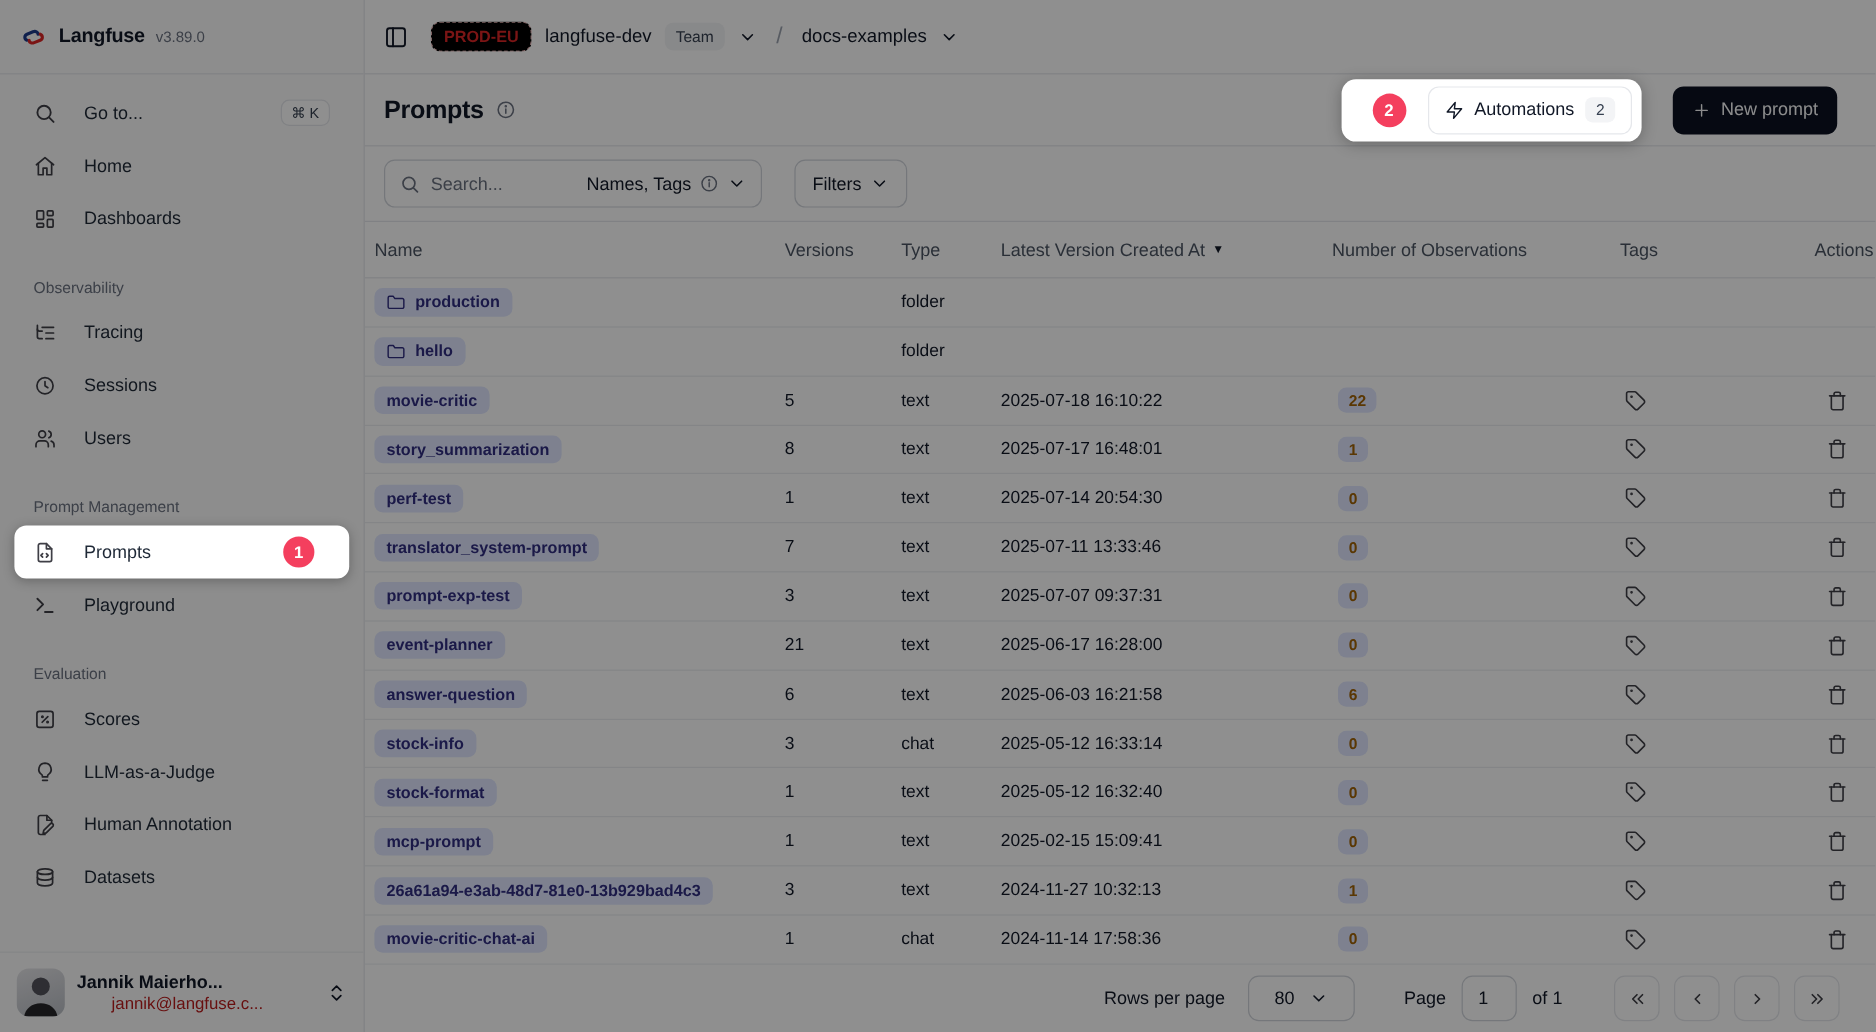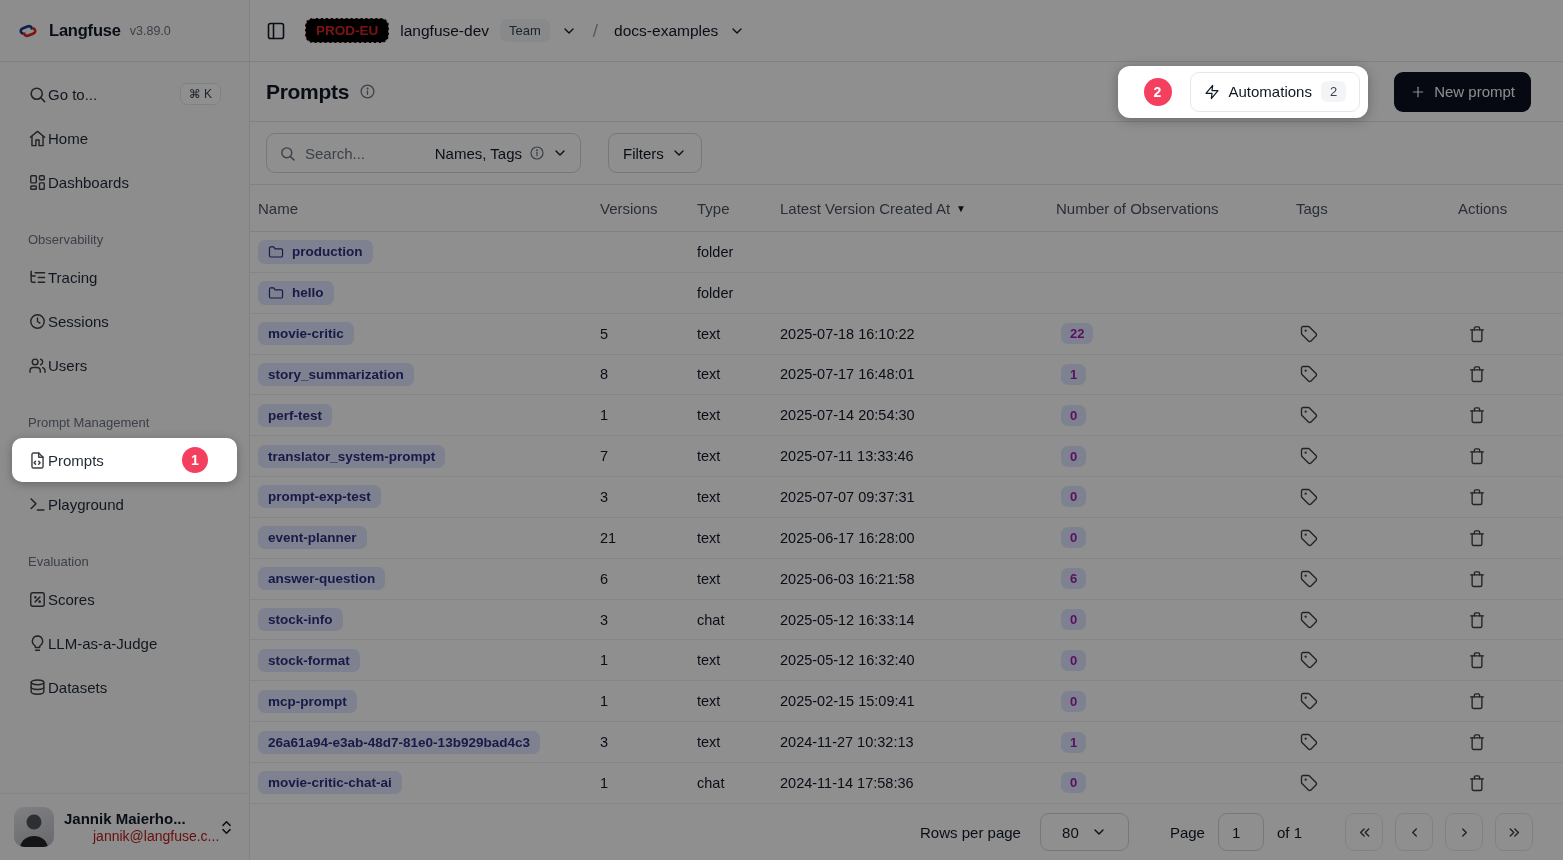--- a/index.html
+++ b/index.html
@@ -5,27 +5,27 @@
   * { box-sizing: border-box; margin: 0; padding: 0; }
   html,body { width:1563px; height:860px; overflow:hidden; }
   body { font-family:"Liberation Sans", sans-serif; background:#ffffff; color:#111827; }
   .app { display:flex; width:100%; height:100%; }
 
   
   .overlay { position:fixed; inset:0; background:rgba(0,0,0,0.44); z-index:50; pointer-events:none; }
   .spot { position:relative; z-index:60; background:#fff; }
 
   
-  .sidebar { width:250px; flex:none; background:#fcfcfc; border-right:1px solid #e5e7eb; display:flex; flex-direction:column; }
+  .sidebar { width:304px; flex:none; background:#fcfcfc; border-right:1px solid #e5e7eb; display:flex; flex-direction:column; }
   .logo-row { height:62px; flex:none; display:flex; align-items:center; gap:9px; padding:0 16px; border-bottom:1px solid #e5e7eb; }
   .logo-name { font-weight:700; font-size:16.5px; letter-spacing:-0.2px; }
   .logo-ver { font-size:12.5px; color:#6b7280; }
   .nav { flex:1; padding:10px 12px 0; display:flex; flex-direction:column; overflow:hidden; }
   .section-label { margin:28px 16px 8px; font-size:13px; color:#6b7280; font-weight:500; }
-  .nav-item { display:flex; align-items:center; gap:1px; height:40px; margin:2px 0; padding:0 16px; border-radius:10px; cursor:pointer; }
+  .nav-item { display:flex; align-items:center; gap:23px; height:40px; margin:2px 0; padding:0 16px; border-radius:10px; cursor:pointer; }
   .nav-label { font-size:15px; color:#1f2937; }
   .spotlight-item { height:44px; margin:0; border-radius:10px; box-shadow:0 2px 10px rgba(0,0,0,0.28); }
   .kbd { margin-left:auto; border:1px solid #e5e7eb; background:#fff; border-radius:7px; padding:3px 8px; font-size:12px; color:#374151; }
   .badge-circle { margin-left:auto; margin-right:13px; width:26px; height:26px; border-radius:50%; background:#f43f5e; color:#fff; font-weight:700; font-size:14px; display:flex; align-items:center; justify-content:center; flex:none; }
   .user-row { flex:none; display:flex; align-items:center; gap:10px; padding:13px 14px; border-top:1px solid #eceef1; }
   .avatar { width:40px; height:40px; border-radius:10px; background:linear-gradient(160deg,#e4e4e7,#b9bdc4); flex:none; display:flex; align-items:flex-end; justify-content:center; overflow:hidden; }
   .user-meta { min-width:0; }
   .user-name { font-weight:700; font-size:15px; line-height:1.2; white-space:nowrap; }
   .user-email { font-size:14px; color:#b91c1c; white-space:nowrap;margin-left:29px; }
 
@@ -61,21 +61,21 @@
   .col-name { width:342px; padding-right:14px; }
   .col-versions { width:97px; }
   .col-type { width:83px; }
   .col-date { width:276px; }
   .col-obs { width:240px; }
   .col-tags { width:162px; }
   .col-actions { flex:1; }
   .sort-tri { font-size:10px; margin-left:6px; color:#111827; }
   .name-pill { display:inline-flex; align-items:center; gap:8px; background:#e0e7ff; color:#312e81; border-radius:7px; padding:4px 10px; font-size:13.5px; font-weight:700; max-width:100%; white-space:nowrap; cursor:pointer; }
   .cell-text { font-size:14.5px; color:#111827; white-space:nowrap; }
-  .obs-pill { background:#e0e7ff; color:#a21caf; border-radius:7px; padding:3px 9px; font-size:13px; font-weight:700; margin-left:5px; }
+  .obs-pill { background:#e0e7ff; color:#a16207; border-radius:7px; padding:3px 9px; font-size:13px; font-weight:700; margin-left:5px; }
   .icon-btn { background:none; border:none; padding:2px; cursor:pointer; color:#27272a; display:flex; align-items:center; }
   .col-tags .icon-btn { margin-left:2px; }
   .col-actions .icon-btn { margin-left:8px; }
 
   
   .pagination { flex:none; height:56px; display:flex; align-items:center; justify-content:flex-end; gap:13px; padding-right:30px; font-size:15px; color:#111827; }
   .rpp-select { width:89px; height:38px; border:1px solid #d1d5db; border-radius:9px; display:flex; align-items:center; justify-content:center; gap:12px; margin-left:6px; cursor:pointer; }
   .page-label { margin-left:28px; }
   .page-input { width:46px; height:38px; border:1px solid #d1d5db; border-radius:9px; padding-left:13px; font-size:15px; font-family:inherit; color:#111827; outline:none; background:transparent; }
   .pager-nav { display:flex; gap:12px; margin-left:30px; }
@@ -211,20 +211,30 @@
           <span class="nav-label">Scores</span>
         </div>
         <div class="nav-item">
           <span class="icn ">
             <svg viewBox="0 0 24 24" fill="none" stroke="currentColor" stroke-width="1.8" stroke-linecap="round" stroke-linejoin="round">
               <path d="M12 2.5a6.5 6.5 0 0 0-3.7 11.8c.6.4 1 1.1 1 1.9v.8h5.4v-.8c0-.8.4-1.5 1-1.9A6.5 6.5 0 0 0 12 2.5z"></path>
               <path d="M9.5 20.5h5"></path>
             </svg>
           </span>
           <span class="nav-label">LLM-as-a-Judge</span>
+        </div>
+        <div class="nav-item">
+          <span class="icn ">
+            <svg viewBox="0 0 24 24" fill="none" stroke="currentColor" stroke-width="1.8" stroke-linecap="round" stroke-linejoin="round">
+              <path d="M12 22h-5a2 2 0 0 1-2-2V4a2 2 0 0 1 2-2h7l5 5v3"></path>
+              <path d="M14 2v5h5"></path>
+              <path d="m13.3 20.3 7.2-7.2a1.9 1.9 0 0 0-2.6-2.6l-7.2 7.2-.7 3.3z"></path>
+            </svg>
+          </span>
+          <span class="nav-label">Human Annotation</span>
         </div>
         <div class="nav-item">
           <span class="icn ">
             <svg viewBox="0 0 24 24" fill="none" stroke="currentColor" stroke-width="1.8" stroke-linecap="round" stroke-linejoin="round">
               <ellipse cx="12" cy="5.5" rx="8" ry="3"></ellipse>
               <path d="M4 5.5v6c0 1.7 3.6 3 8 3s8-1.3 8-3v-6"></path>
               <path d="M4 11.5v6c0 1.7 3.6 3 8 3s8-1.3 8-3v-6"></path>
             </svg>
           </span>
           <span class="nav-label">Datasets</span>

